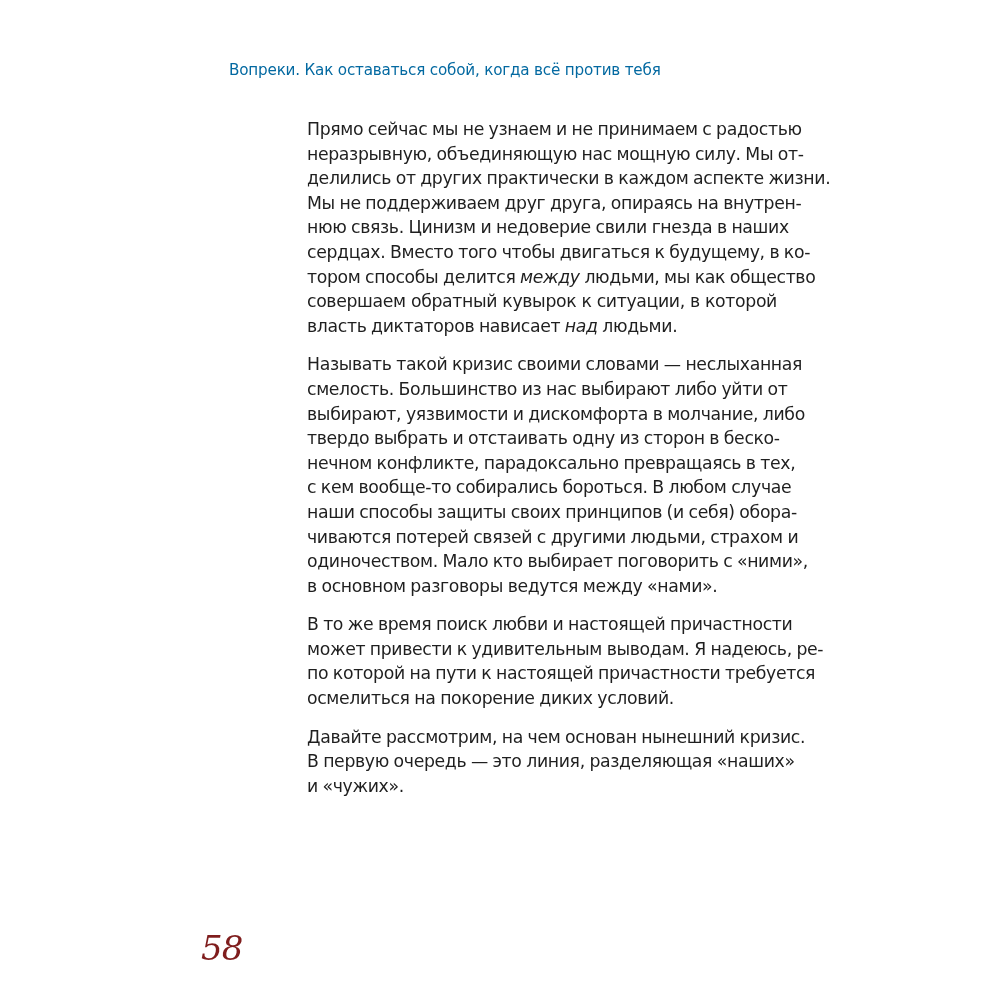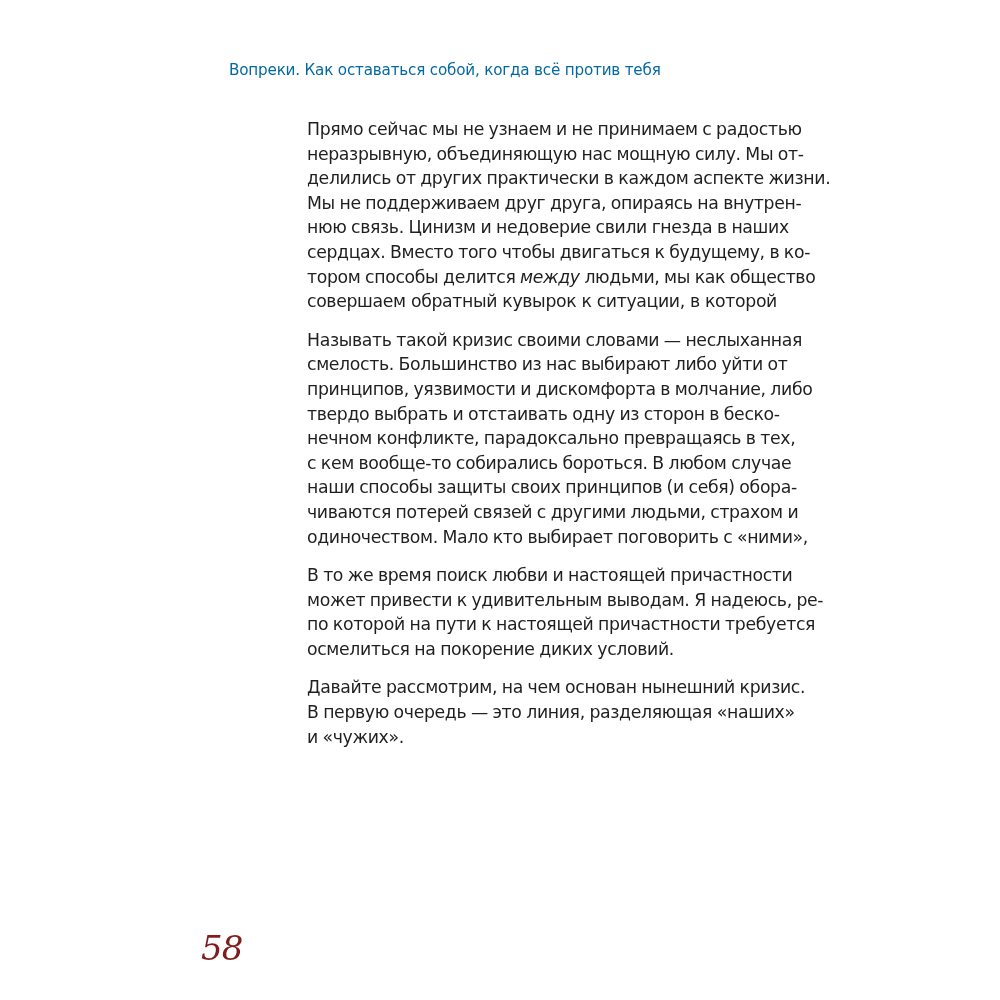--- a/index.html
+++ b/index.html
@@ -70,32 +70,34 @@
 
   <p class="para">
     <span class="line">Прямо сейчас мы не узнаем и не принимаем с радостью</span>
     <span class="line">неразрывную, объединяющую нас мощную силу. Мы от-</span>
     <span class="line">делились от других практически в каждом аспекте жизни.</span>
     <span class="line">Мы не поддерживаем друг друга, опираясь на внутрен-</span>
     <span class="line">нюю связь. Цинизм и недоверие свили гнезда в наших</span>
     <span class="line">сердцах. Вместо того чтобы двигаться к будущему, в ко-</span>
     <span class="line"><span>тором способы делится </span><em>между</em><span> людьми, мы как общество</span></span>
     <span class="line">совершаем обратный кувырок к ситуации, в которой</span>
+    <span class="line last"><span>власть диктаторов нависает </span><em>над</em><span> людьми.</span></span>
   </p>
 
   <p class="para">
     <span class="line">Называть такой кризис своими словами — неслыханная</span>
     <span class="line">смелость. Большинство из нас выбирают либо уйти от</span>
-    <span class="line">принципов, уязвимости и дискомфорта в молчание, либо</span>
+    <span class="line">выбирают, уязвимости и дискомфорта в молчание, либо</span>
     <span class="line">твердо выбрать и отстаивать одну из сторон в беско-</span>
     <span class="line">нечном конфликте, парадоксально превращаясь в тех,</span>
     <span class="line">с кем вообще-то собирались бороться. В любом случае</span>
     <span class="line">наши способы защиты своих принципов (и себя) обора-</span>
     <span class="line">чиваются потерей связей с другими людьми, страхом и</span>
     <span class="line">одиночеством. Мало кто выбирает поговорить с «ними»,</span>
+    <span class="line last">в основном разговоры ведутся между «нами».</span>
   </p>
 
   <p class="para">
     <span class="line">В то же время поиск любви и настоящей причастности</span>
     <span class="line">может привести к удивительным выводам. Я надеюсь, ре-</span>
     <span class="line">по которой на пути к настоящей причастности требуется</span>
     <span class="line last">осмелиться на покорение диких условий.</span>
   </p>
 
   <p class="para">

